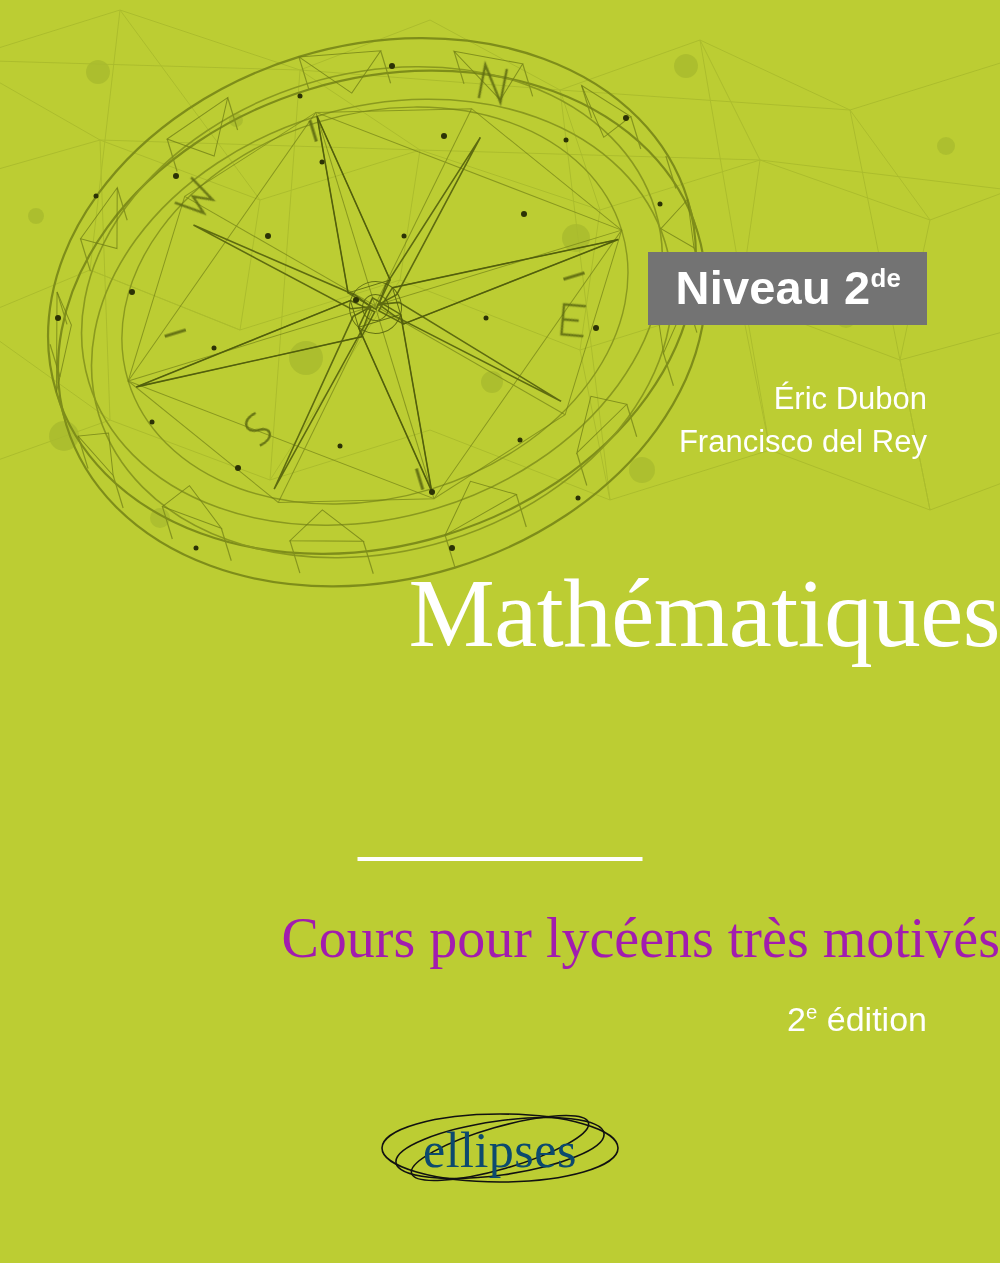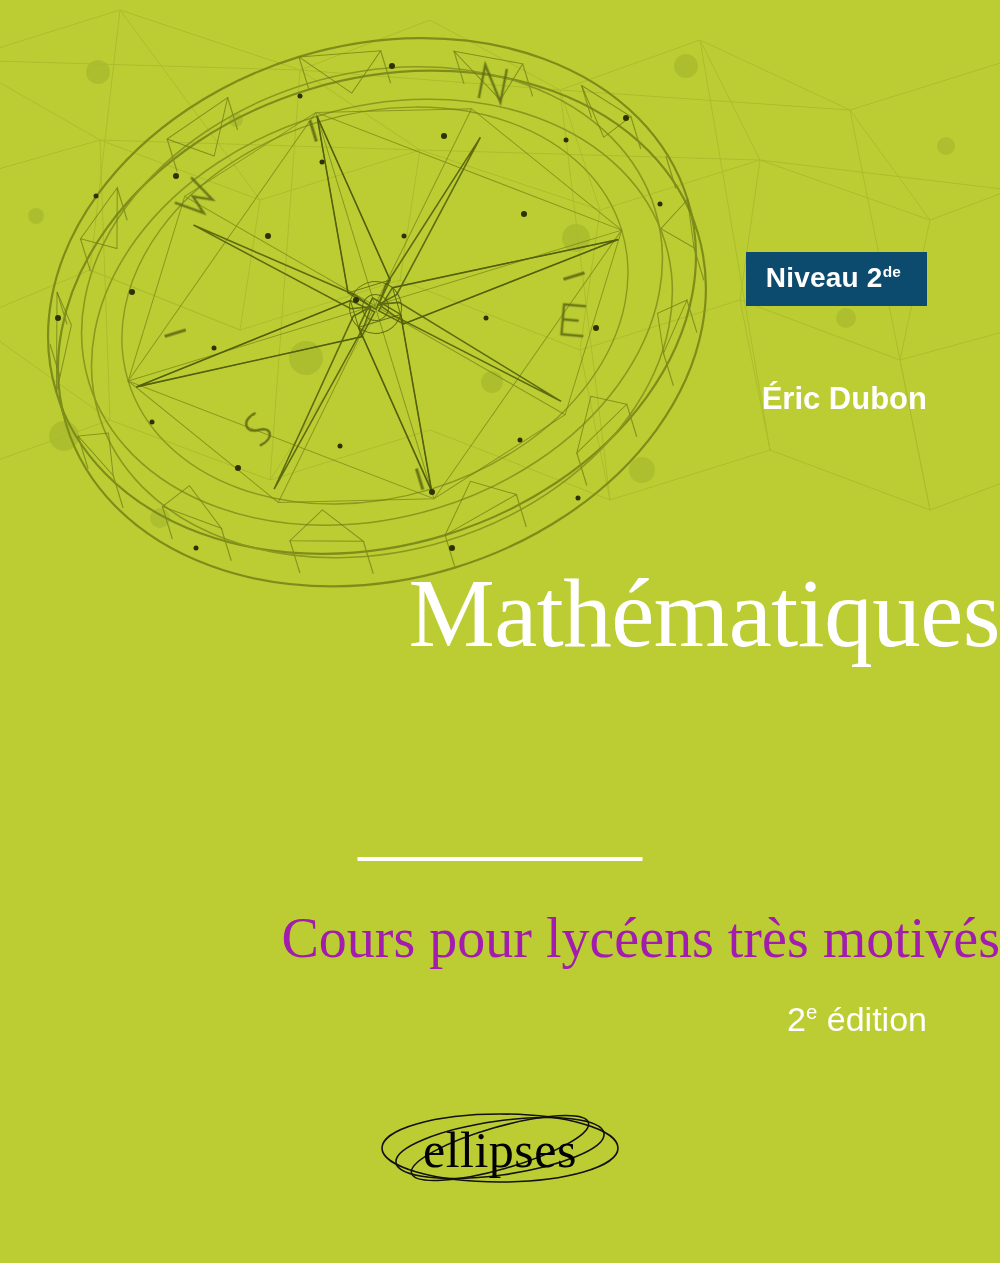--- a/index.html
+++ b/index.html
@@ -27,24 +27,24 @@
   }
   .artwork svg {
     display: block;
   }
 
   
   .niveau-badge {
     position: absolute;
     right: 73px;
     top: 252px;
-    background: #0c4a6e;
+    background: #737373;
     color: #ffffff;
-    padding: 12px 26px 14px 20px;
-    font-size: 28px;
+    padding: 12px 26px 14px 28px;
+    font-size: 47px;
     font-weight: bold;
     letter-spacing: 0.2px;
     line-height: 1;
     white-space: nowrap;
   }
   .niveau-badge sup {
     font-size: 0.55em;
     vertical-align: super;
     line-height: 0;
     font-weight: bold;
@@ -52,21 +52,21 @@
 
   
   .authors {
     position: absolute;
     right: 73px;
     top: 378px;
     text-align: right;
     color: #ffffff;
     font-size: 31px;
     line-height: 1.38;
-    font-weight: bold;
+    font-weight: normal;
   }
   .authors div {
     white-space: nowrap;
   }
 
   
   .title-block {
     position: absolute;
     left: 0;
     right: 0;
@@ -130,21 +130,21 @@
     height: 110px;
   }
   .publisher-text {
     position: absolute;
     left: 0;
     right: 0;
     top: 28px;
     text-align: center;
     font-family: "Liberation Serif", serif;
     font-size: 50px;
-    color: #000000;
+    color: #0c4a6e;
     letter-spacing: 0.5px;
   }
 </style>
 </head>
 <body>
 
 <div class="cover">
 
   <div class="artwork">
     <svg width="1000" height="620" viewBox="0 0 1000 620" xmlns="http://www.w3.org/2000/svg">
@@ -330,20 +330,21 @@
       </g>
     </svg>
   </div>
 
   <div class="niveau-badge">
     <span>Niveau 2</span><sup>de</sup>
   </div>
 
   <div class="authors">
     <div>Éric Dubon</div>
+    <div>Francisco del Rey</div>
   </div>
 
   <div class="title-block">
     <div class="title-line">Mathématiques</div>
   </div>
 
   <div class="rule"></div>
 
   <div class="subtitle">Cours pour lycéens très motivés</div>
 

